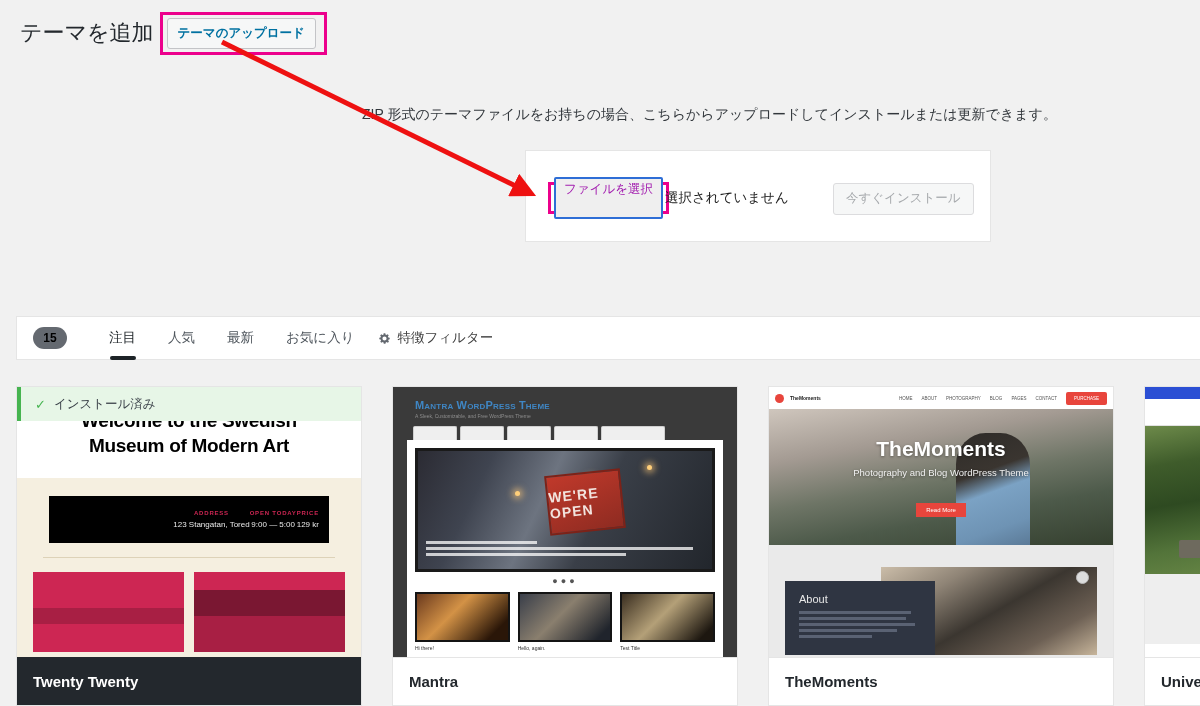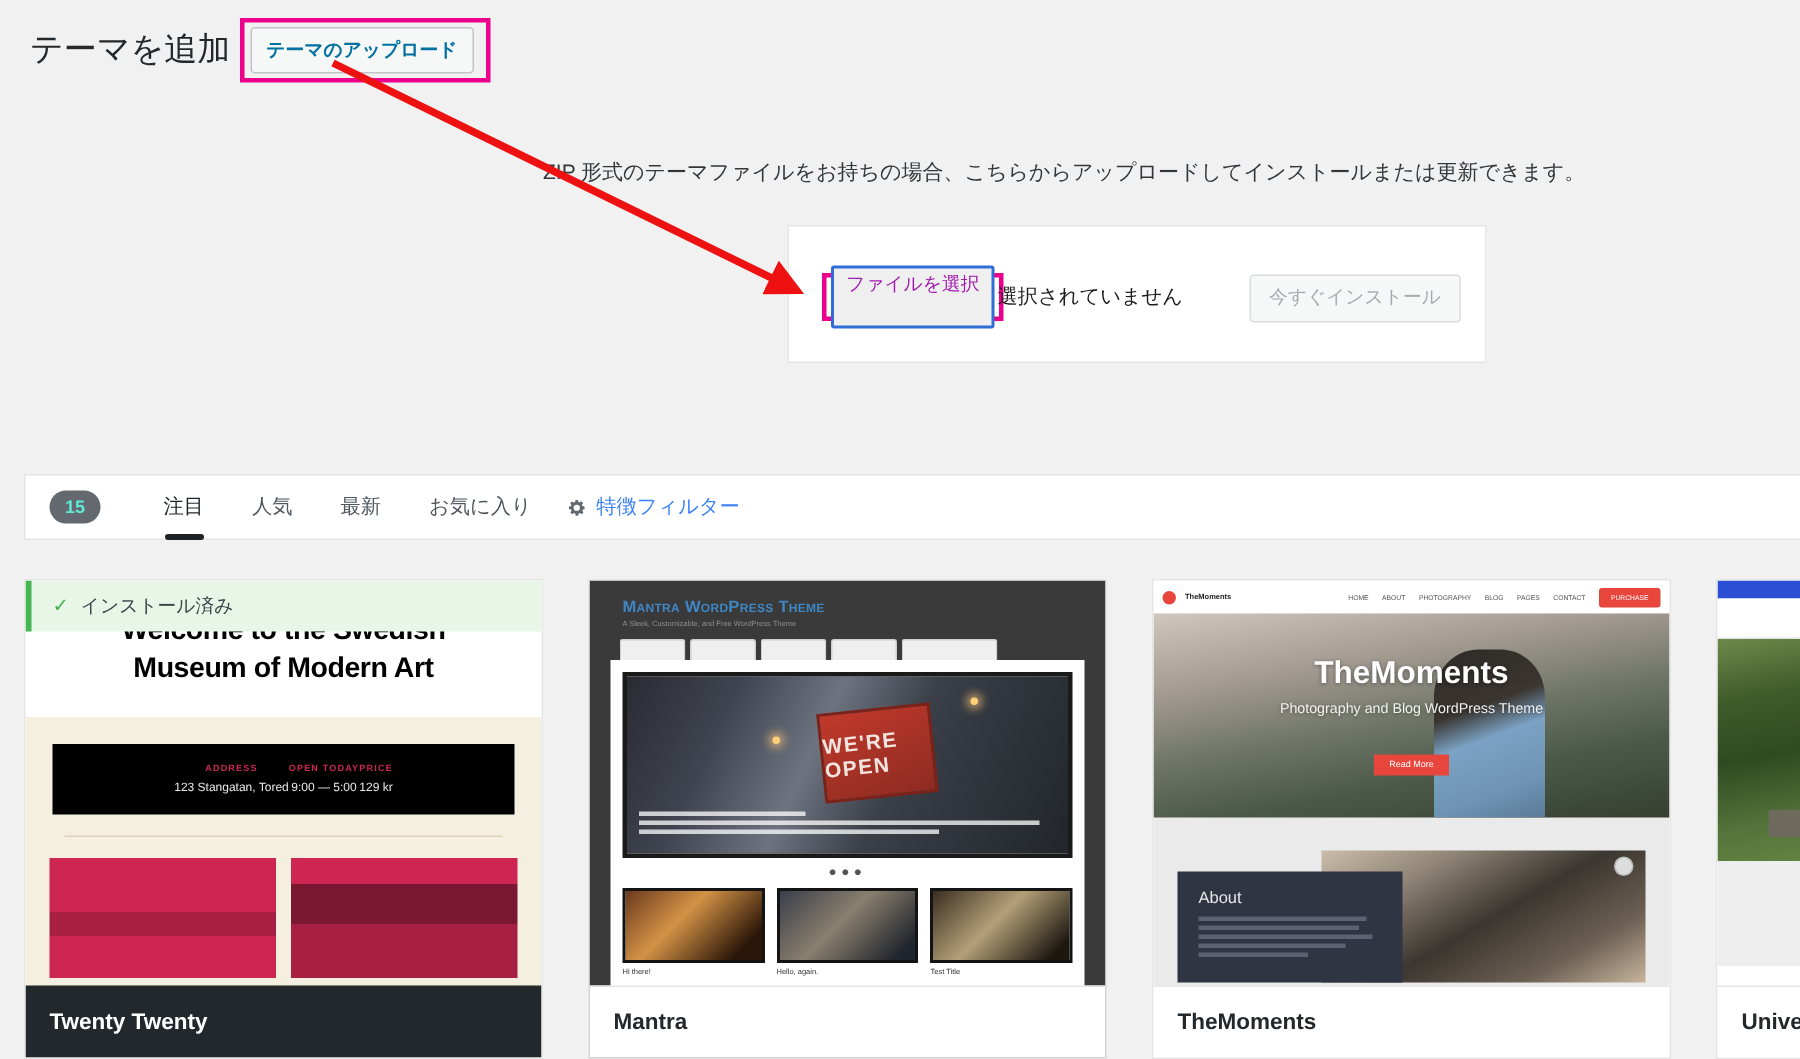--- a/index.html
+++ b/index.html
@@ -148,21 +148,21 @@
     padding-left: 16px;
   }
   .count-badge {
     display: inline-flex;
     align-items: center;
     justify-content: center;
     min-width: 34px;
     height: 22px;
     border-radius: 11px;
     background: #646970;
-    color: #5eead4;
+    color: #000000;
     font-size: 12px;
     font-weight: 600;
     padding: 0 6px;
     box-sizing: border-box;
   }
   .filter-tabs {
     display: flex;
     align-items: center;
     margin-left: 26px;
     gap: 0px;
@@ -193,21 +193,21 @@
     height: 4px;
     background: #1d2327;
     border-radius: 2px;
   }
   .feature-filter {
     display: flex;
     align-items: center;
     gap: 6px;
     margin-left: 8px;
     font-size: 13.5px;
-    color: #3b82f6;
+    color: #404040;
     cursor: pointer;
     white-space: nowrap;
   }
   .gear-icon svg { display: block; }
 
   
   .theme-grid {
     position: absolute;
     left: 16px;
     top: 386px;
@@ -308,25 +308,25 @@
   }
   .tt-hero h2 {
     margin: 0;
     font-size: 19px;
     line-height: 1.3;
     font-weight: 700;
     color: #000;
     letter-spacing: -0.3px;
   }
   .tt-info {
-    margin: 18px 18px 0;
+    margin: 18px 32px 0;
     background: #000;
     padding: 14px 10px;
     display: flex;
-    justify-content: center;
+    justify-content: flex-end;
   }
   .tt-info-col { text-align: center; }
   .tt-info-label {
     font-size: 6px;
     color: #cd2653;
     letter-spacing: 0.8px;
     font-weight: 700;
     margin-bottom: 4px;
   }
   .tt-info-val { font-size: 8px; color: #e8e8e8; }

